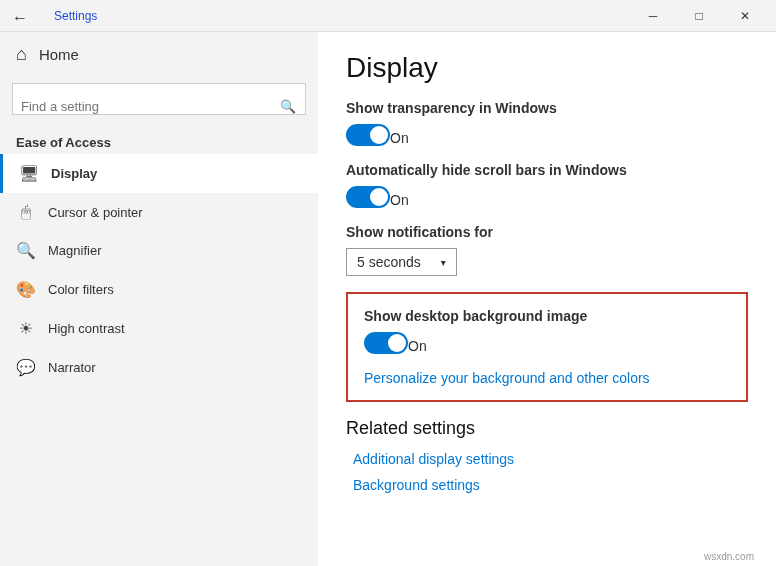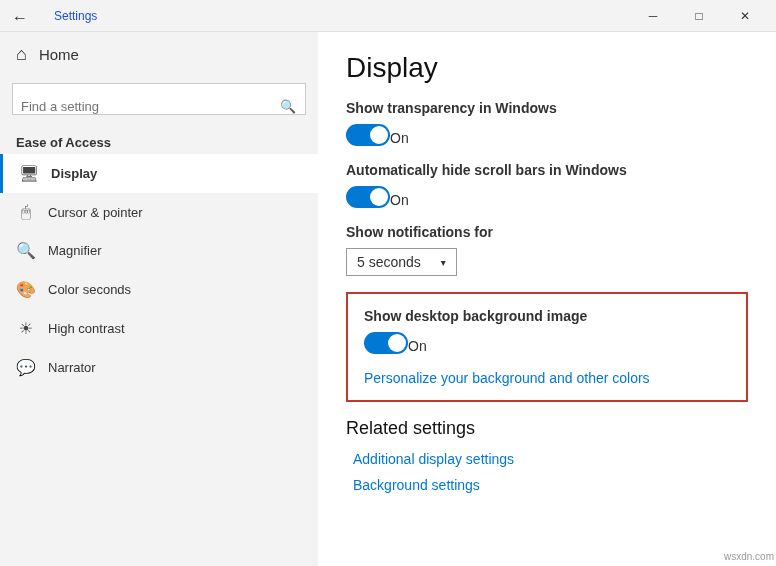--- a/index.html
+++ b/index.html
@@ -218,21 +218,21 @@
       cursor: pointer;
       font-size: 14px;
       margin-bottom: 10px;
       text-decoration: none;
       margin-left: 7px;
     }
 
     .watermark {
       position: fixed;
       bottom: 4px;
-      right: 2px;
+      right: 22px;
       font-size: 10px;
       color: #999;
       pointer-events: none;
     }
   </style>
 </head>
 <body>
 
 <div class="title-bar">
   <div class="title-bar-back">←</div>
@@ -267,21 +267,21 @@
     <div class="nav-item">
       <span class="nav-icon">🖱</span>
       <span class="nav-label">Cursor &amp; pointer</span>
     </div>
     <div class="nav-item">
       <span class="nav-icon">🔍</span>
       <span class="nav-label">Magnifier</span>
     </div>
     <div class="nav-item">
       <span class="nav-icon">🎨</span>
-      <span class="nav-label">Color seconds</span>
+      <span class="nav-label">Color filters</span>
     </div>
     <div class="nav-item">
       <span class="nav-icon">☀</span>
       <span class="nav-label">High contrast</span>
     </div>
     <div class="nav-item">
       <span class="nav-icon">💬</span>
       <span class="nav-label">Narrator</span>
     </div>
   </div>

